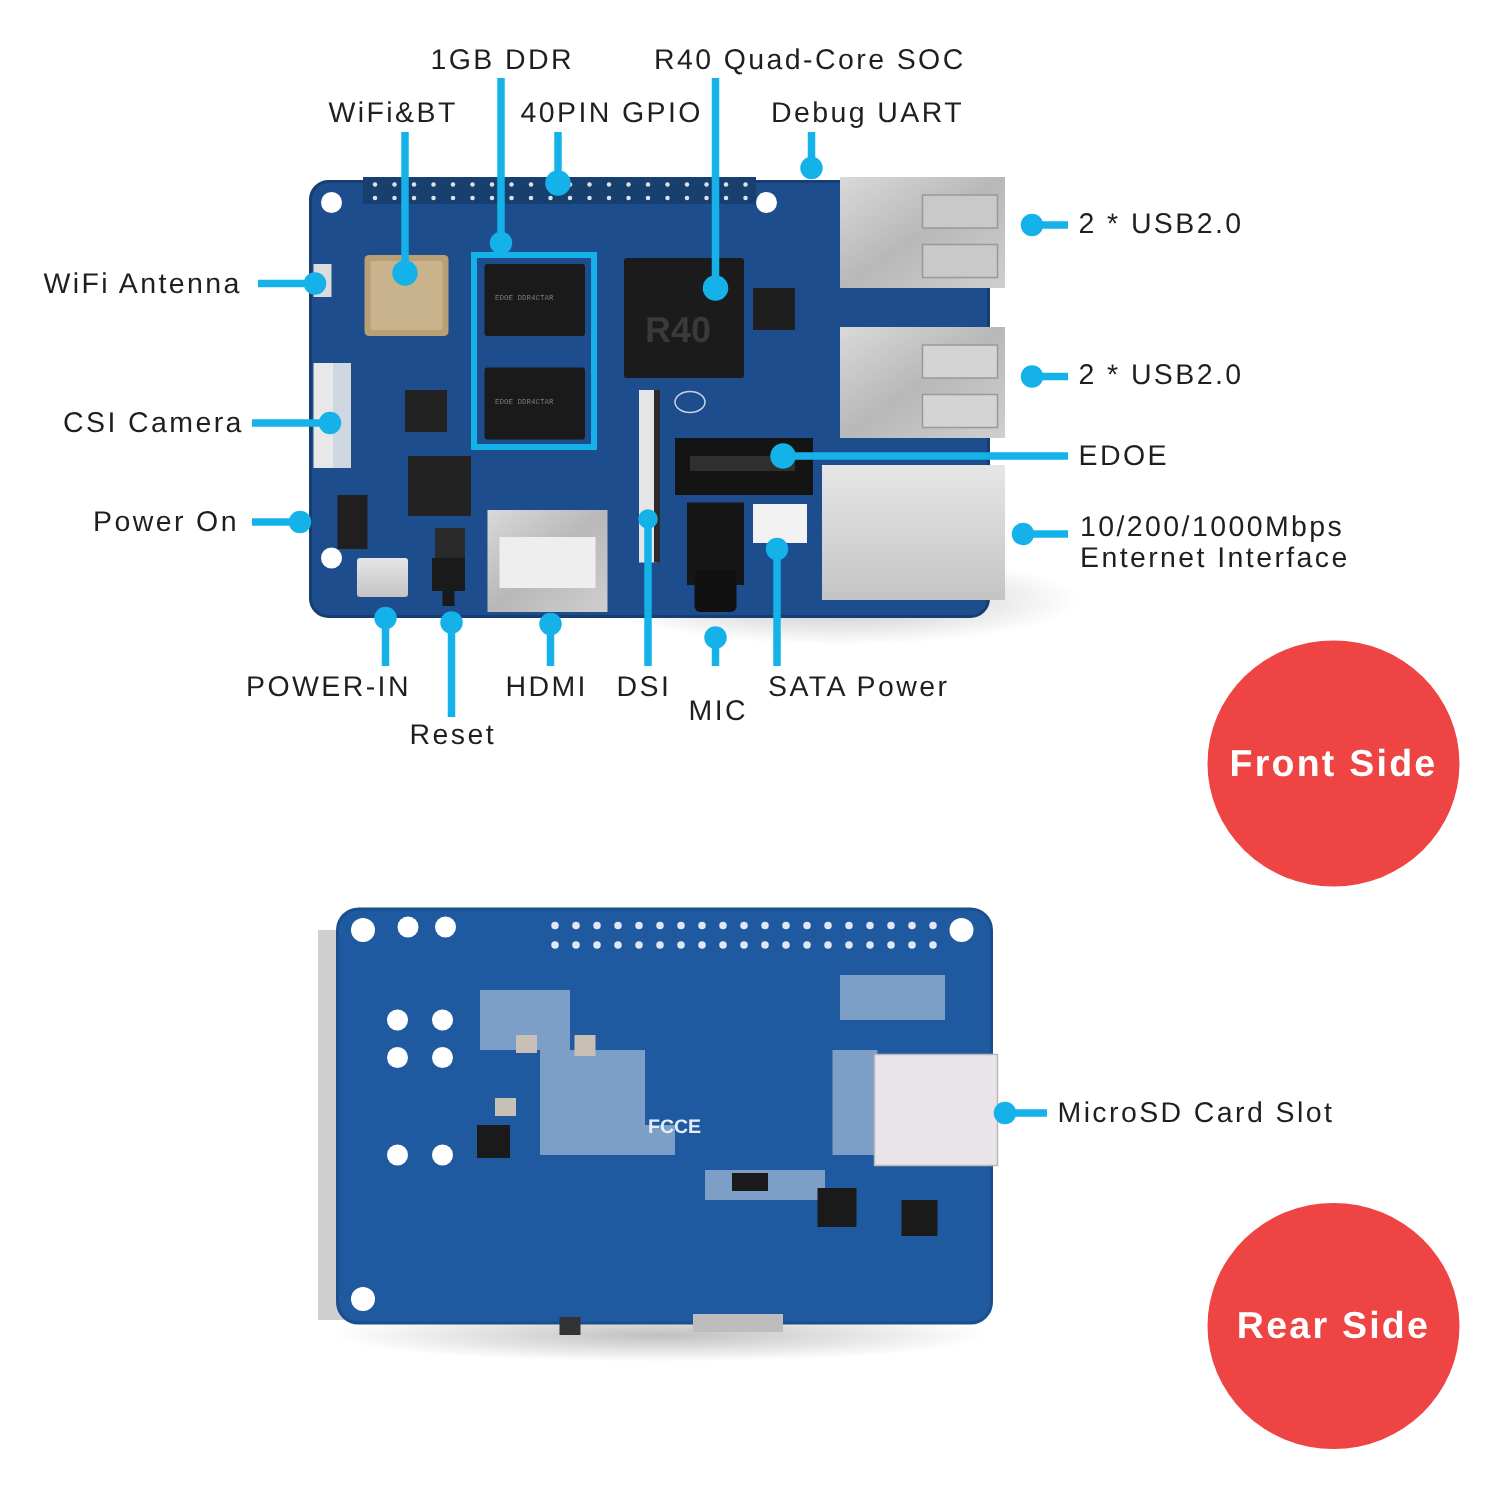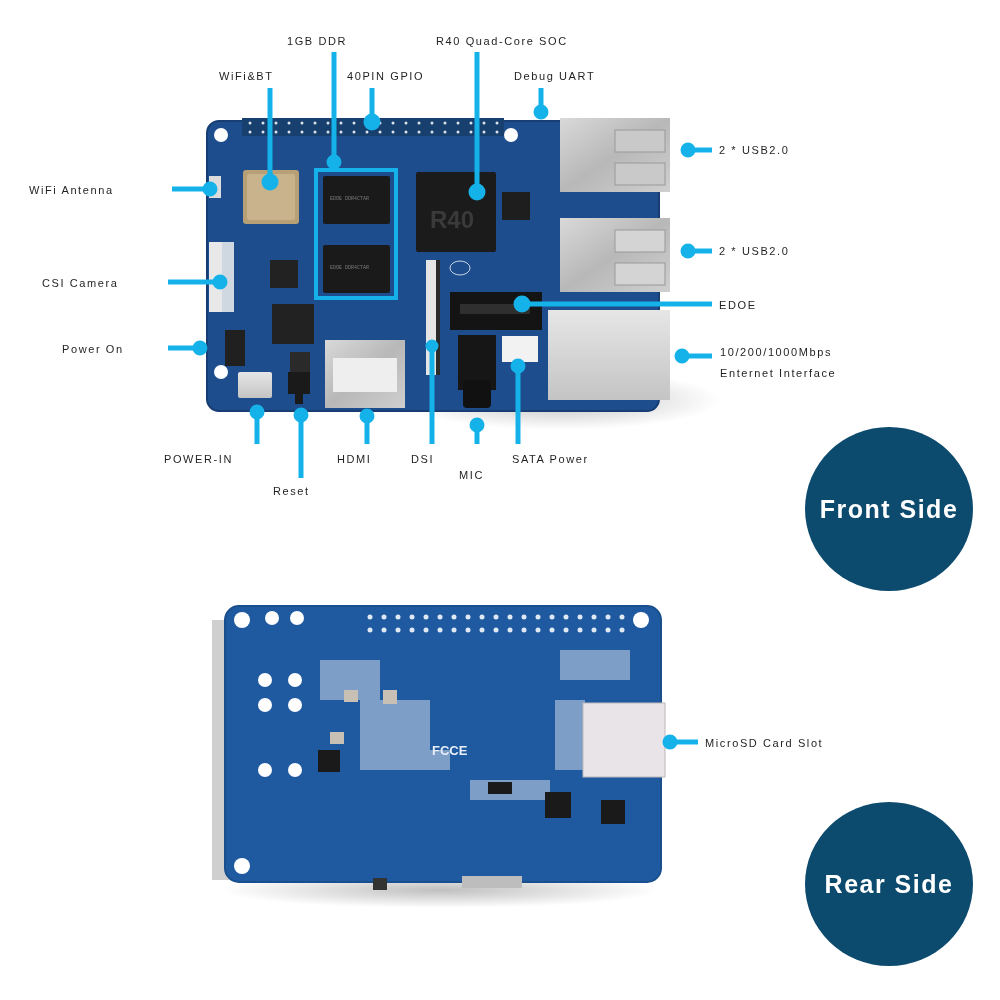--- a/index.html
+++ b/index.html
@@ -1,19 +1,19 @@
 <!DOCTYPE html>
 <html><head>
 <meta charset="utf-8">
 <style>
   html,body{margin:0;padding:0;background:#fff;}
   body{width:1000px;height:1000px;position:relative;overflow:hidden;font-family:"Liberation Sans",sans-serif;color:#1c1c1c;}
-  .label{position:absolute;font-size:11px;letter-spacing:1.6px;white-space:nowrap;line-height:20px;color:#1f1f1f;}
+  .label{position:absolute;font-size:19px;letter-spacing:1.6px;white-space:nowrap;line-height:20px;color:#1f1f1f;}
   .board-svg{position:absolute;left:0;top:0;width:1000px;height:1000px;}
-  .badge{position:absolute;border-radius:50%;background:#0c4a6e;color:#fff;display:flex;align-items:center;justify-content:center;font-size:25px;font-weight:bold;letter-spacing:1.5px;}
+  .badge{position:absolute;border-radius:50%;background:#ef4444;color:#fff;display:flex;align-items:center;justify-content:center;font-size:25px;font-weight:bold;letter-spacing:1.5px;}
 </style>
 </head>
 <body>
 
 <svg class="board-svg" viewBox="0 0 1000 1000" xmlns="http://www.w3.org/2000/svg">
   <defs>
     <linearGradient id="metal" x1="0" y1="0" x2="1" y2="1">
       <stop offset="0" stop-color="#d9d9d9"></stop>
       <stop offset="0.5" stop-color="#b8b8b8"></stop>
       <stop offset="1" stop-color="#cfcfcf"></stop>

